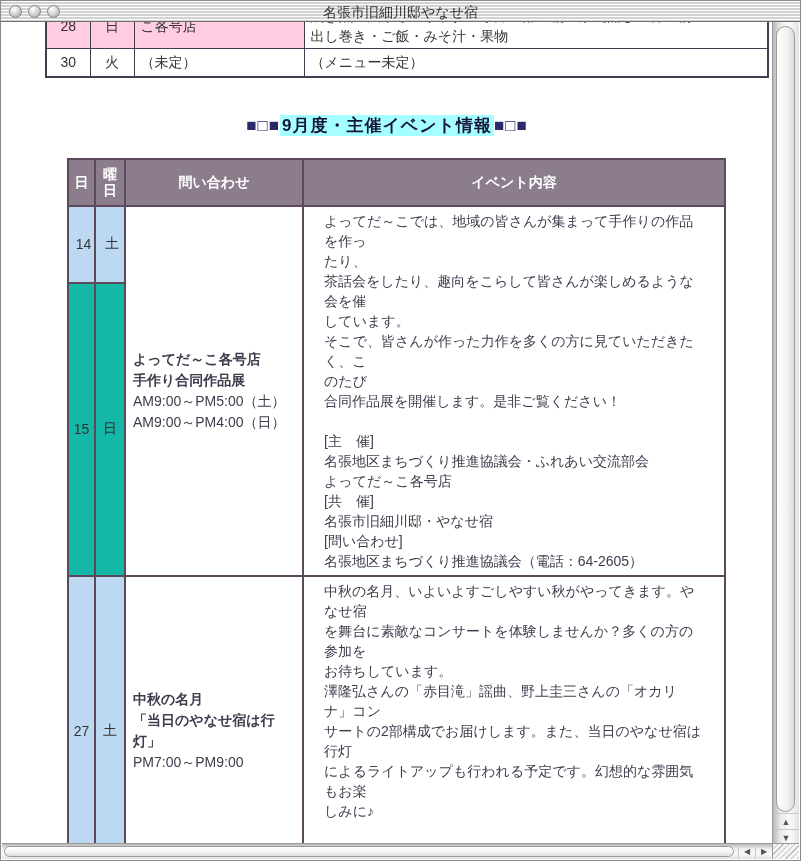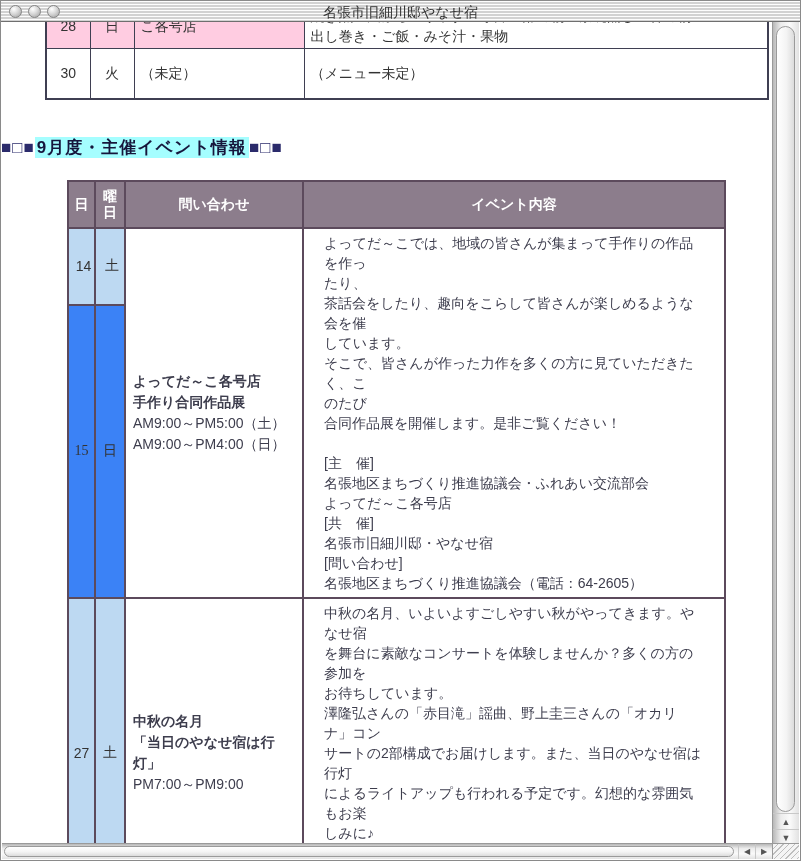--- a/index.html
+++ b/index.html
@@ -29,34 +29,34 @@
   
   table { border-collapse:collapse; table-layout:fixed; }
   .menu-table { margin-left:44px; width:722px; border:2px solid #3f3f52;
     font-size:14px; color:#333; }
   .menu-table td { border:1px solid #3f3f52; padding:2px 6px; line-height:20px;
     vertical-align:middle; }
   .menu-table td.c { text-align:center; padding:0 2px; }
   .pink { background:#ffcce1; }
 
   
-  .heading { margin-top:36px; text-align:left; font-size:17px; font-weight:bold;
+  .heading { margin-top:36px; text-align:center; font-size:17px; font-weight:bold;
     letter-spacing:1px; }
   .heading .sq { color:#2b2b6b; }
   .heading .hl { background:#a5feff; color:#16163c; padding:1px 2px; }
 
   
   .event-table { margin-top:21px; margin-left:66px; width:657px;
     border:2px solid #5c4a5c; font-size:14px; }
   .event-table th, .event-table td { border:2px solid #5c4a5c; }
   .event-table th { background:#8c7d8c; color:#fff; font-weight:bold;
     height:47px; text-align:center; font-size:14px; line-height:16px; }
   .event-table td.c { text-align:center; color:#333; padding:2px; }
   .sat { background:#bdd9f2; }
-  .sun { background:#3b82f6;font-family:Liberation Serif, serif; }
+  .sun { background:#14b8a6; }
   .r14 td.c { height:64px;padding-left:6px; }
   .r15 td.c { height:242px; }
   .r27 td.c { height:215px; }
   td.name { vertical-align:middle; padding:4px 7px; line-height:21px; background:#fff; }
   td.name .nb { font-weight:bold; }
   td.content { vertical-align:top; padding:4px 20px; line-height:20px;
     background:#fff; color:#3d3d4d; }
 
   
   .vscroll { position:absolute; top:21px; right:1px; width:27px; height:823px;
@@ -111,21 +111,21 @@
           </colgroup>
         <tbody>
             <tr>
           <td class="c pink">28</td>
           <td class="c pink">日</td>
           <td class="pink">こ各号店</td>
           <td class="preline">焼き魚・天ぷら・サラダ・小鉢・酢の物・茶碗蒸し・香の物
 出し巻き・ご飯・みそ汁・果物</td>
         </tr>
         <tr>
-          <td class="c" style="height:50px">30</td>
+          <td class="c" style="height:28px">30</td>
           <td class="c">火</td>
           <td>（未定）</td>
           <td class="preline">（メニュー未定）</td>
         </tr>
       </tbody>
         </table>
 
       <div class="heading">
         <span class="sq">■□■</span><span class="hl">9月度・主催イベント情報</span><span class="sq">■□■</span>
       </div>

